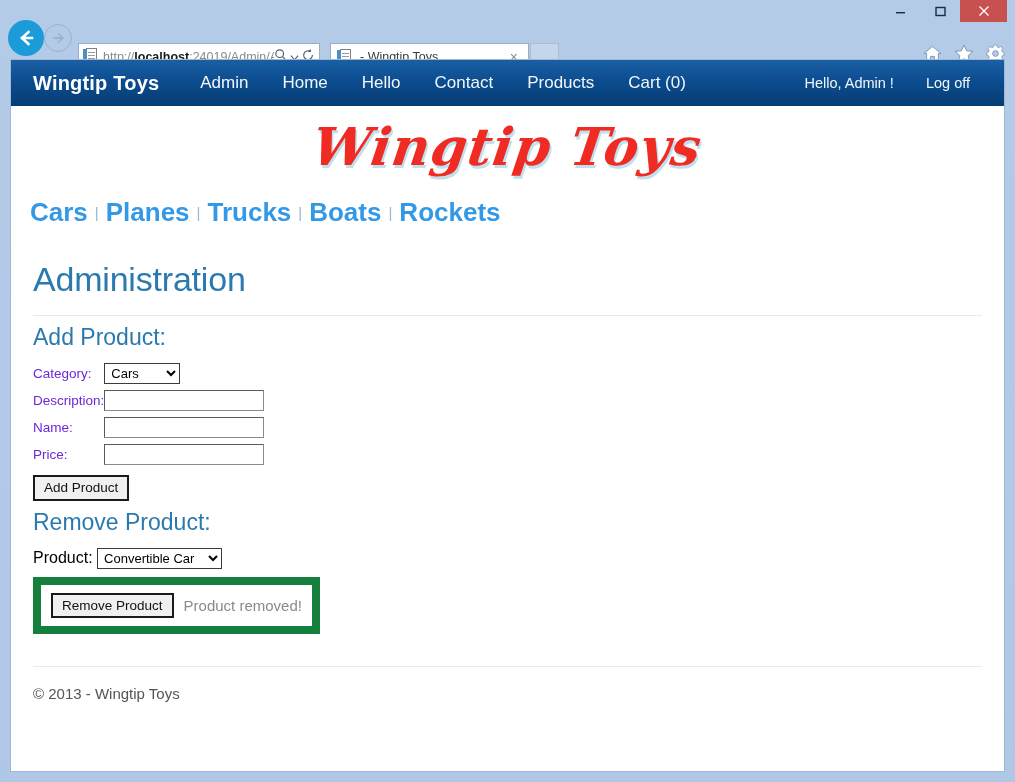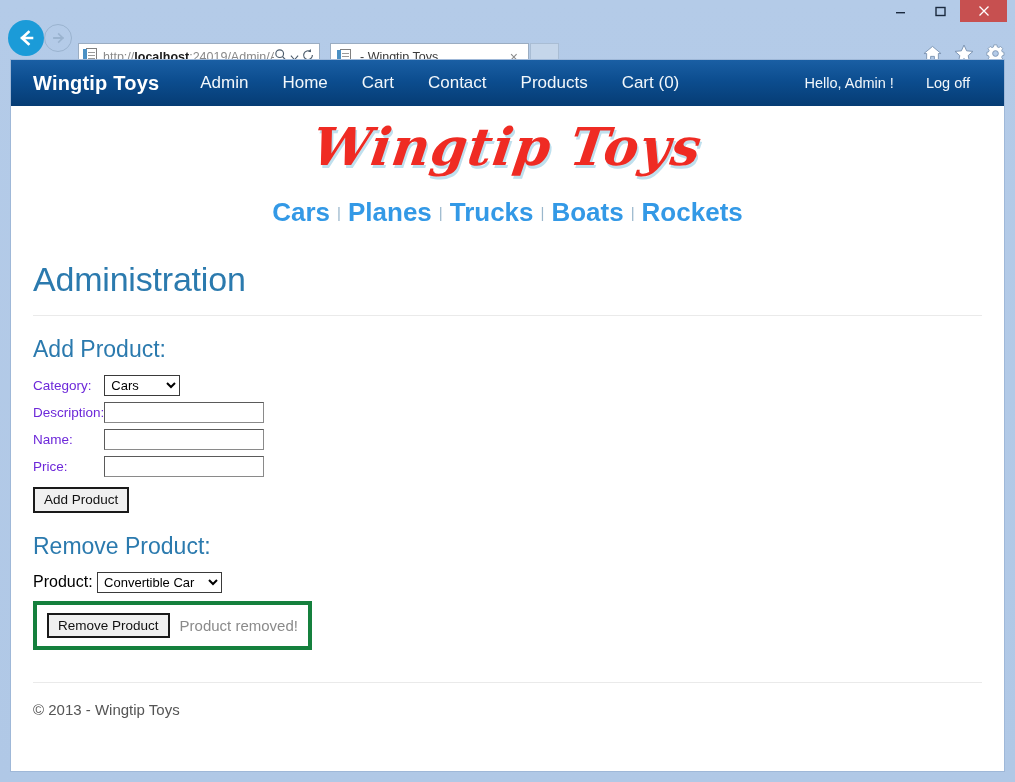--- a/index.html
+++ b/index.html
@@ -143,41 +143,41 @@
     font-style: italic;
     font-weight: bold;
     font-size: 52px;
     color: #ef2b23;
     text-shadow: 2px 3px 0 #bfe0ee;
     transform: skewX(-8deg);
     letter-spacing: 1px;
   }
 
   .cats {
-    text-align: center; padding-top: 18px; padding-bottom: 6px;
+    text-align: left; padding-top: 18px; padding-bottom: 6px; padding-left: 17px;
   }
   .cats a {
     color: #3399e6; font-size: 26px; font-weight: bold;
     text-decoration: none; padding: 0 2px;
   }
   .cats .sep { color: #9ab7cc; font-size: 15px; padding: 0 5px; vertical-align: 3px; }
 
   .content { padding: 0 22px; }
 
   h1.admin {
     font-size: 34px; color: #2b7aae; font-weight: normal;
     margin: 26px 0 0 0; letter-spacing: -0.2px;
   }
   hr.rule {
     border: none; border-top: 1px solid #eaeaea;
     margin: 16px 0 0 0;
   }
   h2.section {
     font-size: 23px; color: #2b7aae; font-weight: normal;
-    margin: 20px 0 12px 0;
+    margin: 8px 0 12px 0;
   }
 
   
   table.formtbl { border-collapse: collapse; }
   table.formtbl td { padding: 0 0 6px 0; vertical-align: middle; }
   td.lbl { font-size: 13.5px; color: #6d28d9; padding-right: 3px; white-space: nowrap; }
 
   select.ctl {
     font-family: "Liberation Sans", sans-serif;
     font-size: 13px; height: 21px;
@@ -207,21 +207,21 @@
     line-height: 1.15;
   }
   .btn.browse { margin-left: 8px; padding: 3px 12px; background: #f2f2f2; }
   .btn.focused {
     border: 2px solid #1a1a1a;
     padding: 3px 9px;
   }
   .addbtn-wrap { margin-top: 4px; }
   .redbox {
     display: inline-flex; align-items: center;
-    border: 4px solid #15803d;
+    border: 8px solid #15803d;
     padding: 8px 10px;
     margin-top: 8px; margin-left: 0;
   }
   .msg { font-size: 15px; color: #8a8a8a; margin-left: 10px; }
 
   hr.footrule { border: none; border-top: 1px solid #eaeaea; margin: 32px 0 0 0; }
   .footer { font-size: 15px; color: #555; padding: 18px 0 0 0; }
 </style>
 </head>
 <body>
@@ -330,21 +330,21 @@
     </div>
   </div>
 
   <div class="viewport">
 
     <div class="sitenav">
       <span class="brand">Wingtip Toys</span>
       <span class="navlinks">
         <a href="#">Admin</a>
         <a href="#">Home</a>
-        <a href="#">Cart</a>
+        <a href="#">Hello</a>
         <a href="#">Contact</a>
         <a href="#">Products</a>
         <a href="#">Cart (0)</a>
       </span>
       <span class="navright">
         <a href="#">Hello, Admin !</a>
         <a href="#">Log off</a>
       </span>
     </div>
 

